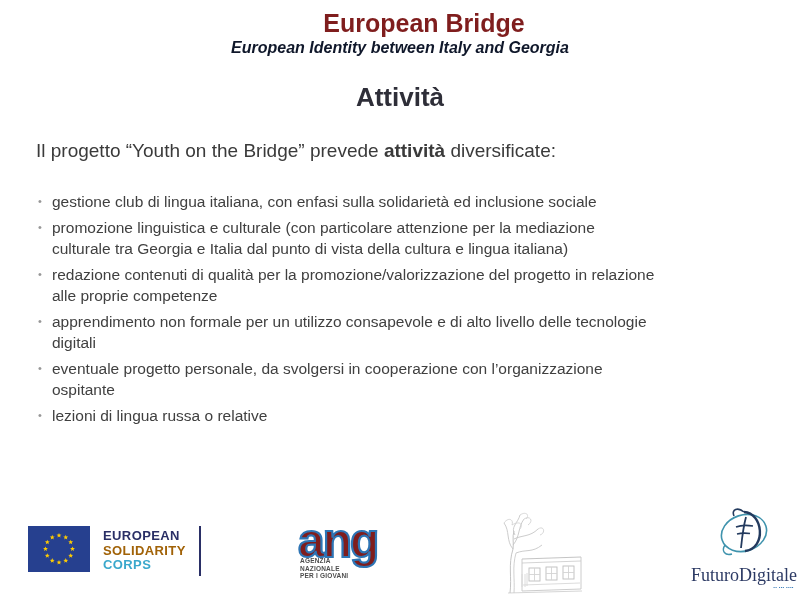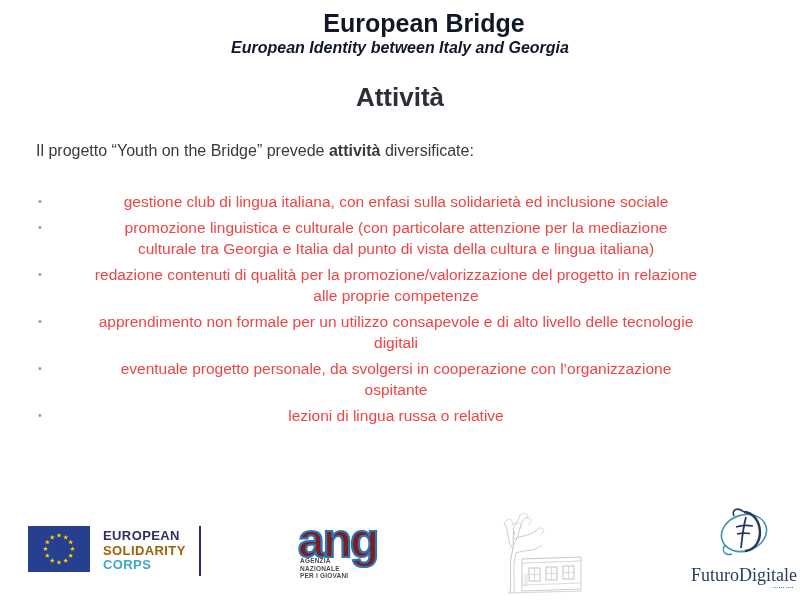--- a/index.html
+++ b/index.html
@@ -2,31 +2,31 @@
 <html><head>
 <meta charset="utf-8">
 <style>
   * { margin:0; padding:0; box-sizing:border-box; }
   html,body { background:#fff; }
   body { width:800px; height:600px; font-family:"Liberation Sans", sans-serif; position:relative; overflow:hidden; }
   .slide { position:relative; width:800px; height:600px; background:#fff; padding-top:8px; }
 
   
   .header { text-align:center; }
-  .title { color:#0f172a; font-size:25px; font-weight:bold; line-height:30px;padding-left:48px; }
+  .title { color:#7f1d1d; font-size:25px; font-weight:bold; line-height:30px;padding-left:48px; }
   .subtitle { color:#0f172a; font-size:16px; font-weight:bold; font-style:italic; line-height:20px; }
   .slide-heading { margin-top:24px; text-align:center; color:#2e2e38; font-size:26px; font-weight:bold; line-height:30px; }
 
   
-  .intro { margin:28px 0 0 36px; font-size:16px; color:#3a3a3a; line-height:22px; }
+  .intro { margin:28px 0 0 36px; font-size:19px; color:#3a3a3a; line-height:22px; }
   .intro b { font-weight:bold; }
   ul.bullets { margin:29px 0 0 0; padding-left:52px; width:740px; list-style:none; }
   ul.bullets li {
-    position:relative; font-size:15.5px; color:#ef4444; line-height:21.5px;
-    margin-bottom:4px; white-space:pre-line;text-align:center;
+    position:relative; font-size:15.5px; color:#404040; line-height:21.5px;
+    margin-bottom:4px; white-space:pre-line;
   }
   ul.bullets li::before {
     content:"•"; position:absolute; left:-14px; top:0; color:#979797; font-size:11px; line-height:21.5px;
   }
 
   
   .footer-logo { position:absolute;padding-left:12px; }
   .eu-logo { left:16px; top:527px; display:flex; align-items:center; height:48px; }
   .eu-text { margin-left:13px; font-weight:bold; font-size:13px; line-height:14.5px; letter-spacing:0.4px; }
   .eu-line1 { color:#2a2f66; }

